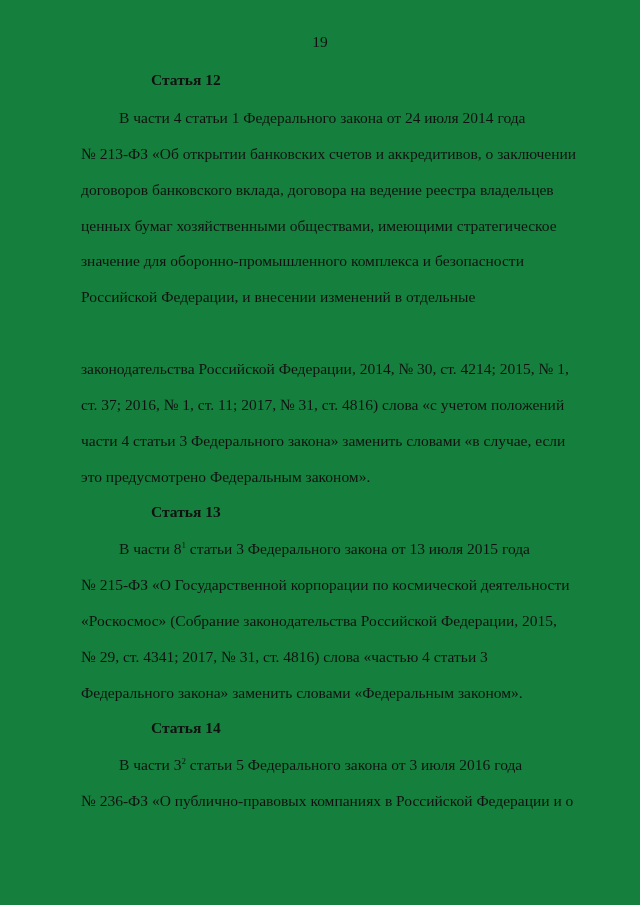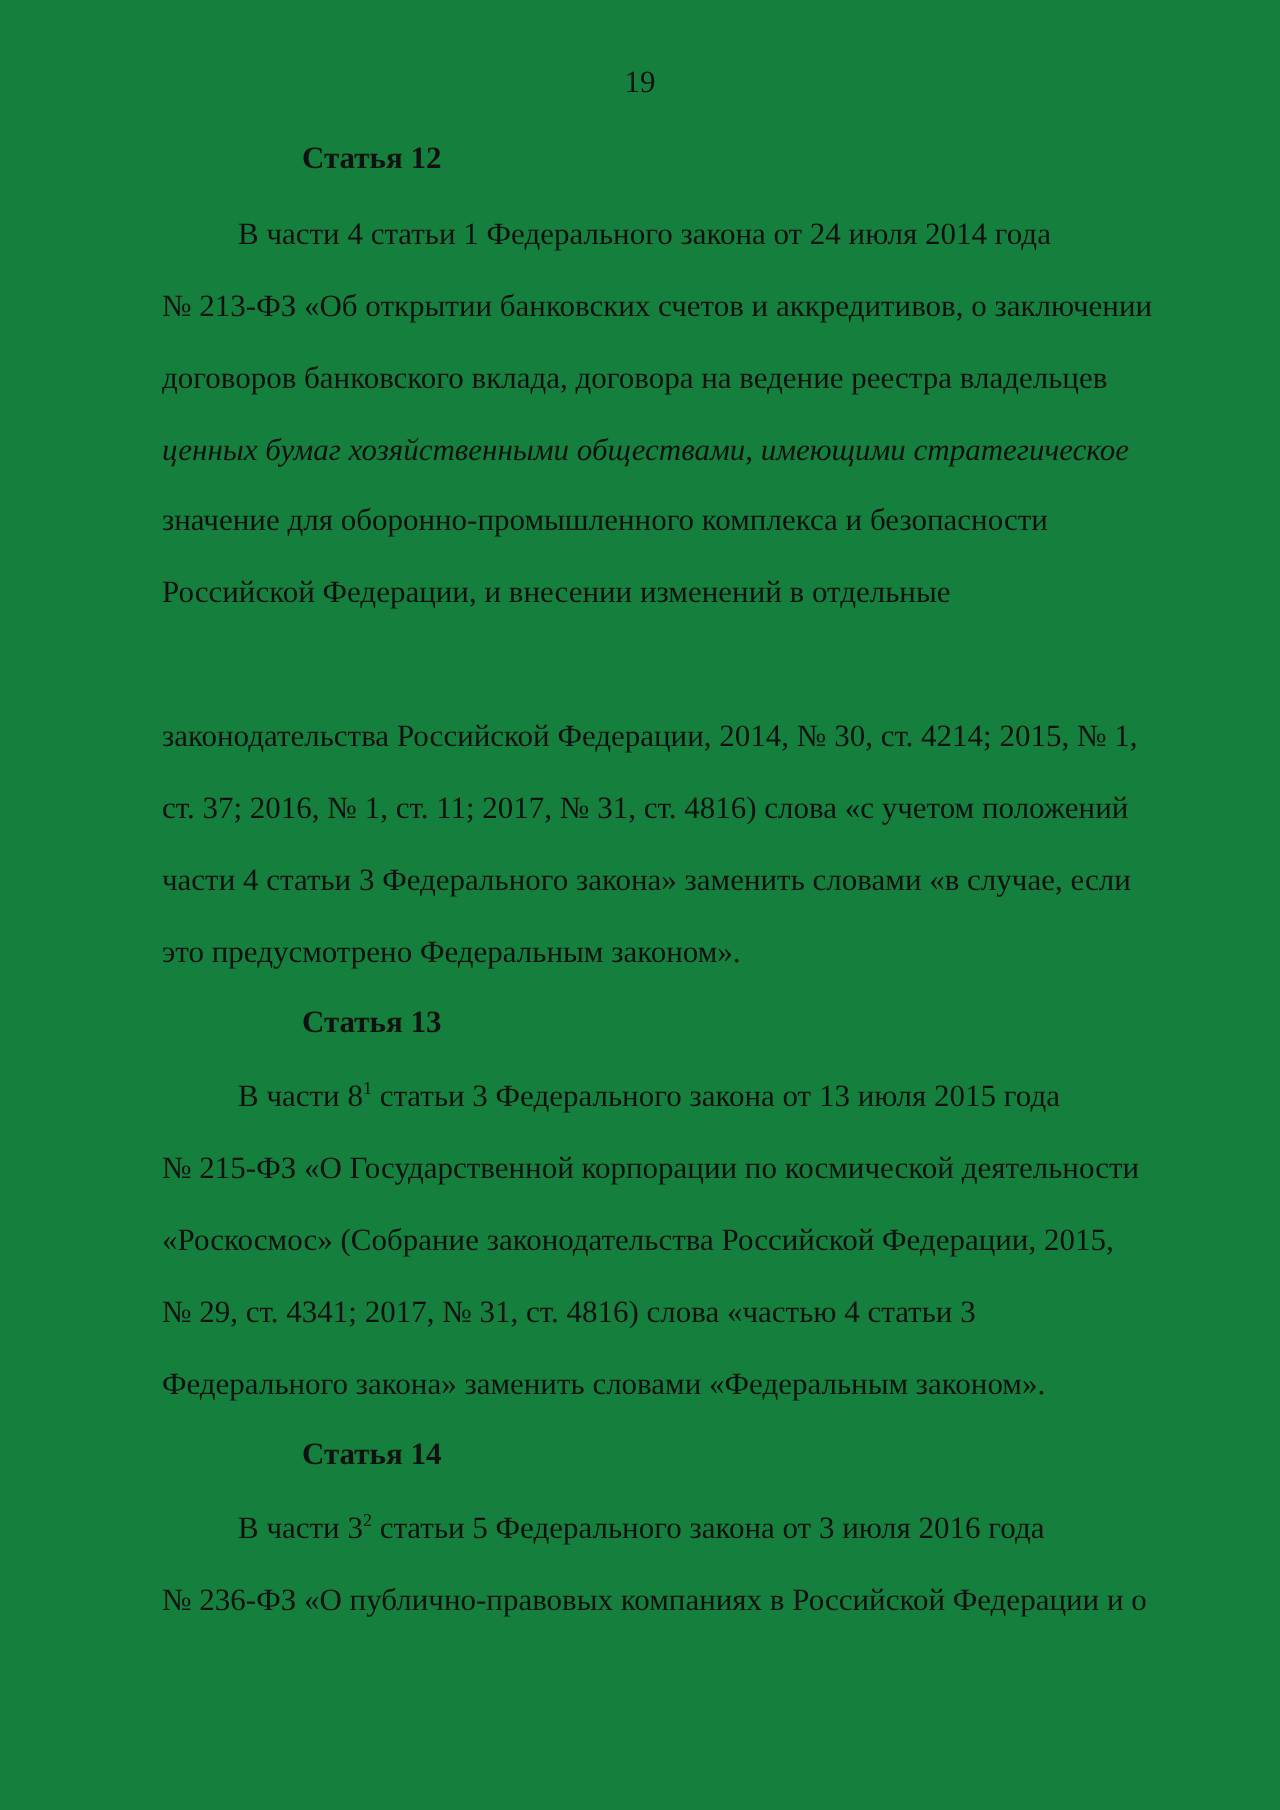--- a/index.html
+++ b/index.html
@@ -17,21 +17,21 @@
 </head>
 <body>
 
 <div class="page">
   <div class="page-number">19</div>
 
   <div class="heading" style="top:71px">Статья 12</div>
   <div class="line indent" style="top: 108px; word-spacing: 0px; text-align-last: left; text-align: left;">В части 4 статьи 1 Федерального закона от 24 июля 2014 года</div>
   <div class="line" style="top: 144px; word-spacing: 0px; text-align-last: left; text-align: left;">№ 213-ФЗ «Об открытии банковских счетов и аккредитивов, о заключении</div>
   <div class="line" style="top: 180px; word-spacing: 0px; text-align-last: left; text-align: right;">договоров банковского вклада, договора на ведение реестра владельцев</div>
-  <div class="line" style="top: 216px; word-spacing: 0px; text-align-last: left; text-align: left; font-style: italic;">ценных бумаг хозяйственными обществами, имеющими стратегическое</div>
+  <div class="line" style="top: 216px; word-spacing: 0px; text-align-last: left; text-align: left;">ценных бумаг хозяйственными обществами, имеющими стратегическое</div>
   <div class="line" style="top: 287px; word-spacing: 0px; text-align-last: left; text-align: left;">Российской Федерации, и внесении изменений в отдельные</div>
   <div class="line" style="top: 251px; word-spacing: 0px; text-align-last: left; text-align: left;">значение для оборонно-промышленного комплекса и безопасности</div>
   <div class="line" style="top: 359px; word-spacing: 0px; text-align-last: left; text-align: left;">законодательства Российской Федерации, 2014, № 30, ст. 4214; 2015, № 1,</div>
   <div class="line" style="top: 395px; word-spacing: 0px; text-align-last: left; text-align: left;">ст. 37; 2016, № 1, ст. 11; 2017, № 31, ст. 4816) слова «с учетом положений</div>
   <div class="line" style="top: 431px; word-spacing: 0px; text-align-last: left; text-align: left;">части 4 статьи 3 Федерального закона» заменить словами «в случае, если</div>
   <div class="line last" style="top:467px">это предусмотрено Федеральным законом».</div>
 
   <div class="heading" style="top:503px">Статья 13</div>
   <div class="line indent" style="top: 539px; word-spacing: 0px; text-align-last: left; text-align: left;">
     <span class="justify-src"><span>В части 8</span><sup>1</sup><span> статьи 3 Федерального закона от 13 июля 2015 года</span></span>

